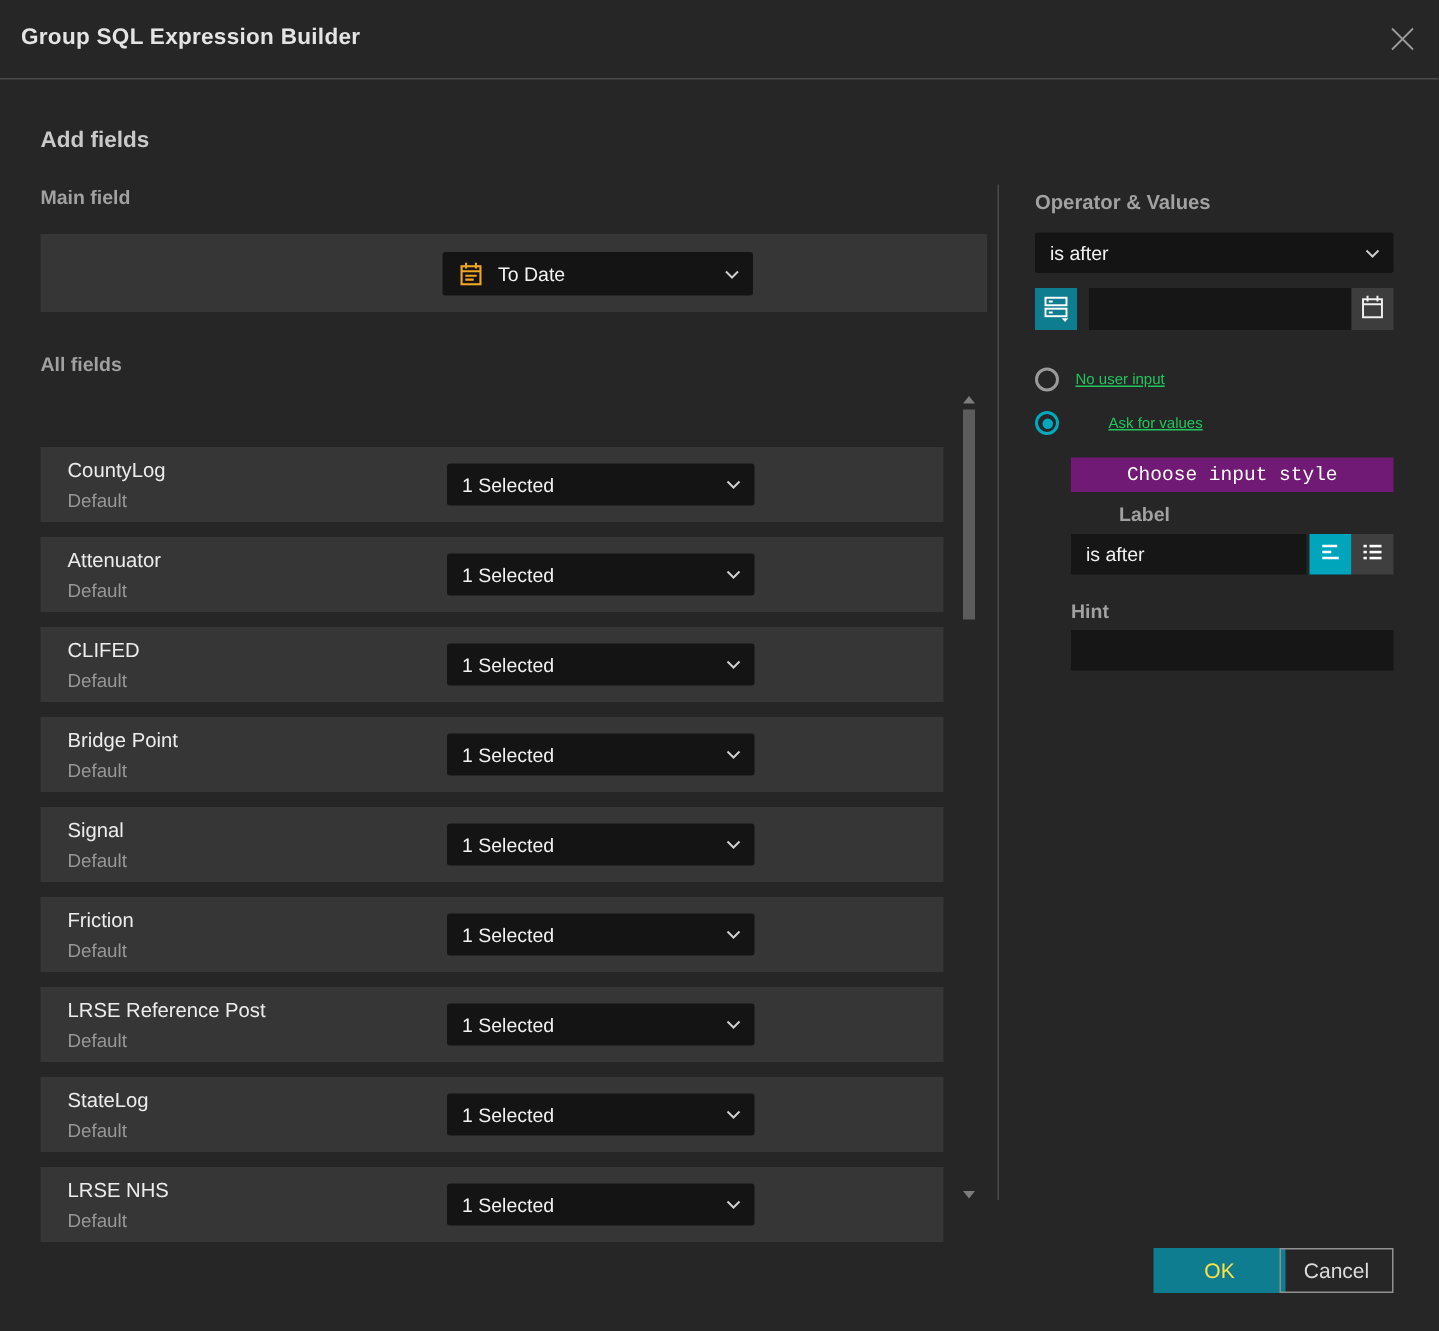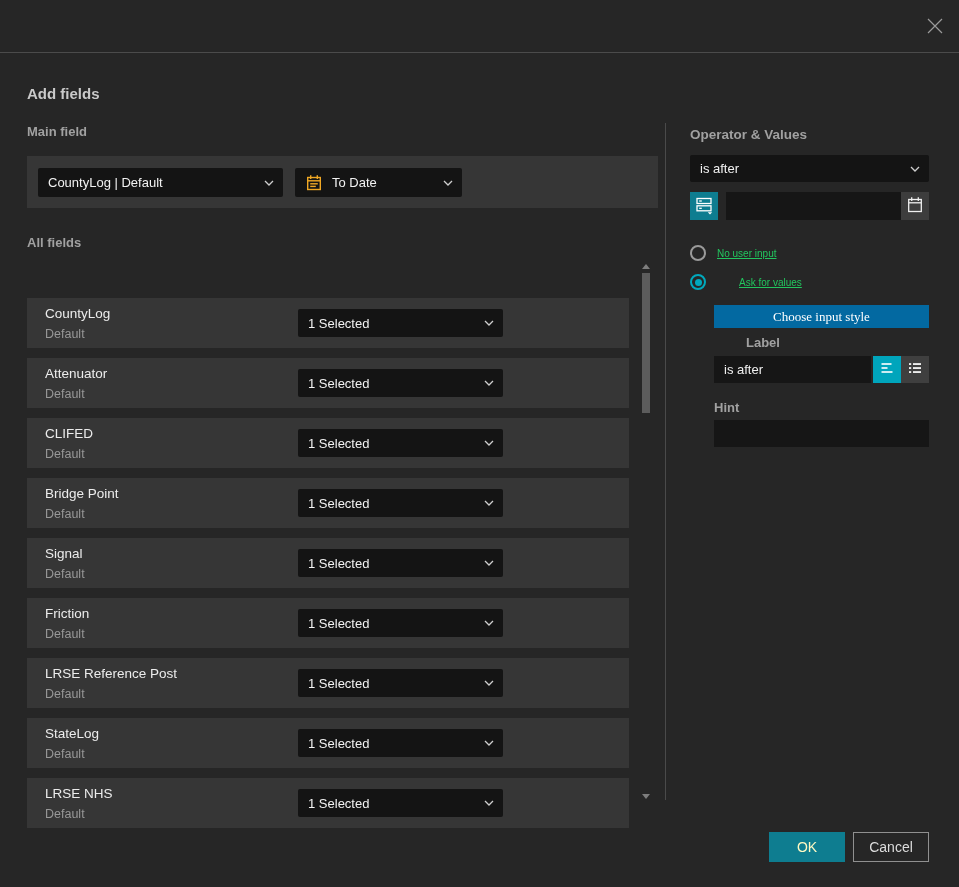--- a/index.html
+++ b/index.html
@@ -20,21 +20,21 @@
   
   .dropdown{
     background:#141414;border-radius:2px;display:flex;align-items:center;
     font-size:13px;color:#f2f2f2;padding:0 10px;box-sizing:border-box;
     position:relative;cursor:pointer;
   }
   .dd-chevron{position:absolute;right:9px;top:50%;transform:translateY(-50%);display:flex;}
   
   .main-panel{position:absolute;left:27px;top:156px;width:631px;height:52px;background:#363636;}
   .dd-field{position:absolute;left:11px;top:12px;width:245px;height:29px;}
-  .dd-date{position:absolute;left:268px;top:12px;width:167px;height:29px;}
+  .dd-date{position:absolute;left:268px;top:12px;width:207px;height:29px;}
   .dd-date .dd-ico{display:flex;margin-right:9px;}
   
   .list{position:absolute;left:27px;top:263px;width:602px;margin-top:35px;}
   .field-row{position:relative;height:50px;margin-bottom:10px;background:#363636;}
   .row-name{position:absolute;left:18px;top:8px;font-size:13.5px;color:#ececec;}
   .row-sub{position:absolute;left:18px;top:29px;font-size:12.5px;color:#989898;}
   .row-dd{position:absolute;left:271px;top:11px;width:205px;height:28px;}
   
   .scrollbar{position:absolute;left:638px;top:258px;width:16px;height:545px;}
   .sb-up{position:absolute;top:6px;left:4px;width:0;height:0;border-left:4px solid transparent;border-right:4px solid transparent;border-bottom:5px solid #7d7d7d;cursor:pointer;}
@@ -48,54 +48,47 @@
   .btn-input-type{position:absolute;left:690px;top:192px;width:28px;height:28px;background:#0e7d90;border:none;display:flex;align-items:center;justify-content:center;cursor:pointer;padding:0;}
   .val-input{position:absolute;left:726px;top:192px;width:175px;height:28px;background:#161616;border:none;box-sizing:border-box;color:#f0f0f0;font-size:13px;padding:0 8px;font-family:"Liberation Sans",sans-serif;outline:none;}
   .btn-cal{position:absolute;left:901px;top:192px;width:28px;height:28px;background:#3d3d3d;border:none;display:flex;align-items:center;justify-content:center;cursor:pointer;padding:0;}
   .radio-row{position:absolute;left:690px;display:flex;align-items:center;gap:11px;cursor:pointer;}
   .radio-row.r1{top:245px;}
   .radio-row.r2{top:274px;gap:33px;}
   .radio{width:16px;height:16px;border-radius:50%;border:2px solid #9a9a9a;box-sizing:border-box;position:relative;flex:none;}
   .radio.selected{border-color:#00a9bd;}
   .radio.selected::after{content:"";position:absolute;left:2.5px;top:2.5px;width:7px;height:7px;border-radius:50%;background:#00a9bd;}
   .radio-label{font-size:10px;color:#22c55e;text-decoration:underline;}
-  .btn-choose{position:absolute;left:714px;top:305px;width:215px;height:23px;background:#0369a1;border:none;color:#fff;font-size:13px;display:flex;align-items:center;justify-content:center;cursor:pointer;font-family:Liberation Serif, serif;}
+  .btn-choose{position:absolute;left:714px;top:305px;width:215px;height:23px;background:#701a75;border:none;color:#fff;font-size:13px;display:flex;align-items:center;justify-content:center;cursor:pointer;font-family:Liberation Mono, monospace;}
   .lbl-label{position:absolute;left:714px;top:335px;margin-left:32px;}
   .label-input{position:absolute;left:714px;top:356px;width:157px;height:27px;background:#161616;border:none;box-sizing:border-box;color:#f0f0f0;font-size:13px;padding:0 10px;font-family:"Liberation Sans",sans-serif;outline:none;}
   .btn-align{position:absolute;left:873px;top:356px;width:28px;height:27px;background:#00a5bc;border:none;display:flex;align-items:center;justify-content:center;cursor:pointer;padding:0;}
   .btn-list{position:absolute;left:901px;top:356px;width:28px;height:27px;background:#3f3f3f;border:none;display:flex;align-items:center;justify-content:center;cursor:pointer;padding:0;}
   .lbl-hint{position:absolute;left:714px;top:400px;}
   .hint-input{position:absolute;left:714px;top:420px;width:215px;height:27px;background:#161616;border:none;box-sizing:border-box;color:#f0f0f0;font-size:13px;padding:0 10px;font-family:"Liberation Sans",sans-serif;outline:none;}
   
-  .btn-ok{position:absolute;left:769px;top:832px;width:76px;height:30px;background:#0e7d90;border:none;color:#fef9c3;font-size:14px;cursor:pointer;font-family:"Liberation Sans",sans-serif;}
+  .btn-ok{position:absolute;left:769px;top:832px;width:88px;height:30px;background:#0e7d90;border:none;color:#fde047;font-size:14px;cursor:pointer;font-family:"Liberation Sans",sans-serif;}
   .btn-cancel{position:absolute;left:853px;top:832px;width:76px;height:30px;background:transparent;border:1px solid #909090;box-sizing:border-box;color:#dcdcdc;font-size:14px;cursor:pointer;font-family:"Liberation Sans",sans-serif;}
 </style>
 </head>
 <body>
 
 <div class="titlebar">
+  <div class="title">Group SQL Expression Builder</div>
   <div class="close-btn">
     <svg width="18" height="18" viewBox="0 0 18 18">
         <path d="M2 2 L16 16 M16 2 L2 16" stroke="#9a9a9a" stroke-width="1.2" fill="none"></path>
       </svg>
   </div>
 </div>
 
 <div class="h-add">Add fields</div>
 <div class="lbl lbl-main">Main field</div>
 
 <div class="main-panel">
-  <div class="dropdown dd-field">
-    <span>CountyLog | Default</span>
-    <span class="dd-chevron">
-      <svg width="10" height="6" viewBox="0 0 10 6">
-          <path d="M1 1 L5 5 L9 1" stroke="#cfcfcf" stroke-width="1.3" fill="none"></path>
-        </svg>
-    </span>
-  </div>
   <div class="dropdown dd-date">
     <span class="dd-ico">
       <svg width="18" height="18" viewBox="0 0 18 18" fill="none" stroke="#f0a824" stroke-width="1.4">
         <rect x="2.7" y="3.5" width="12.6" height="12"></rect>
         <line x1="5.7" y1="1.2" x2="5.7" y2="5"></line>
           <line x1="12.3" y1="1.2" x2="12.3" y2="5"></line>
         <line x1="2.7" y1="6.8" x2="15.3" y2="6.8"></line>
         <line x1="5.2" y1="9.8" x2="12.8" y2="9.8"></line>
           <line x1="5.2" y1="12.4" x2="10.8" y2="12.4"></line>
       </svg>

